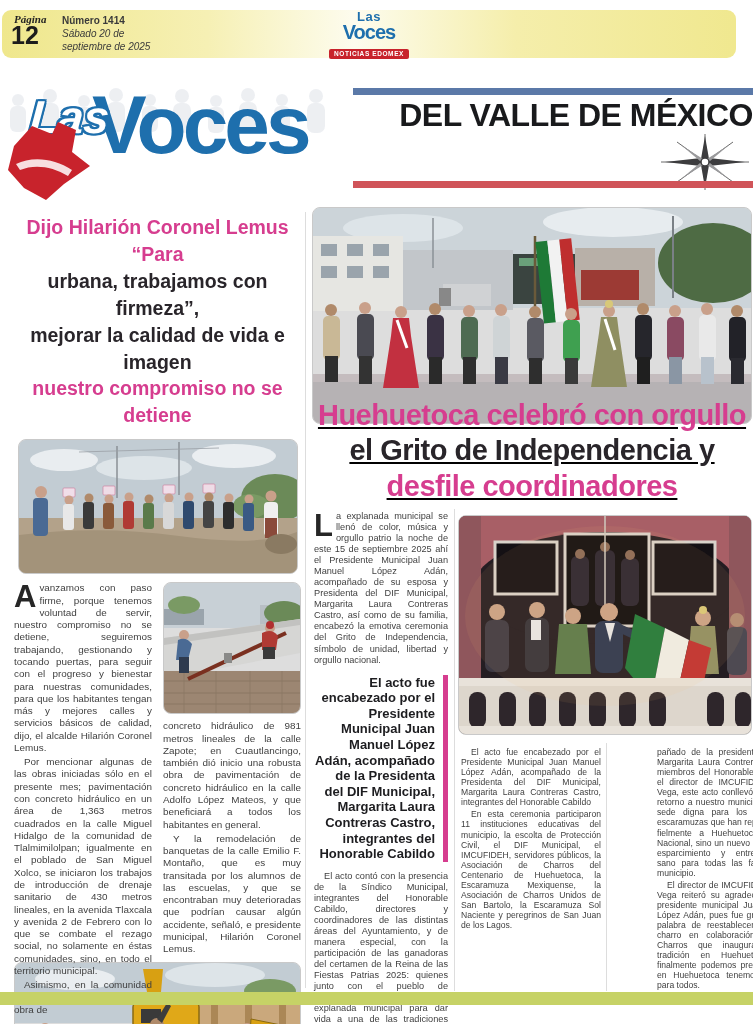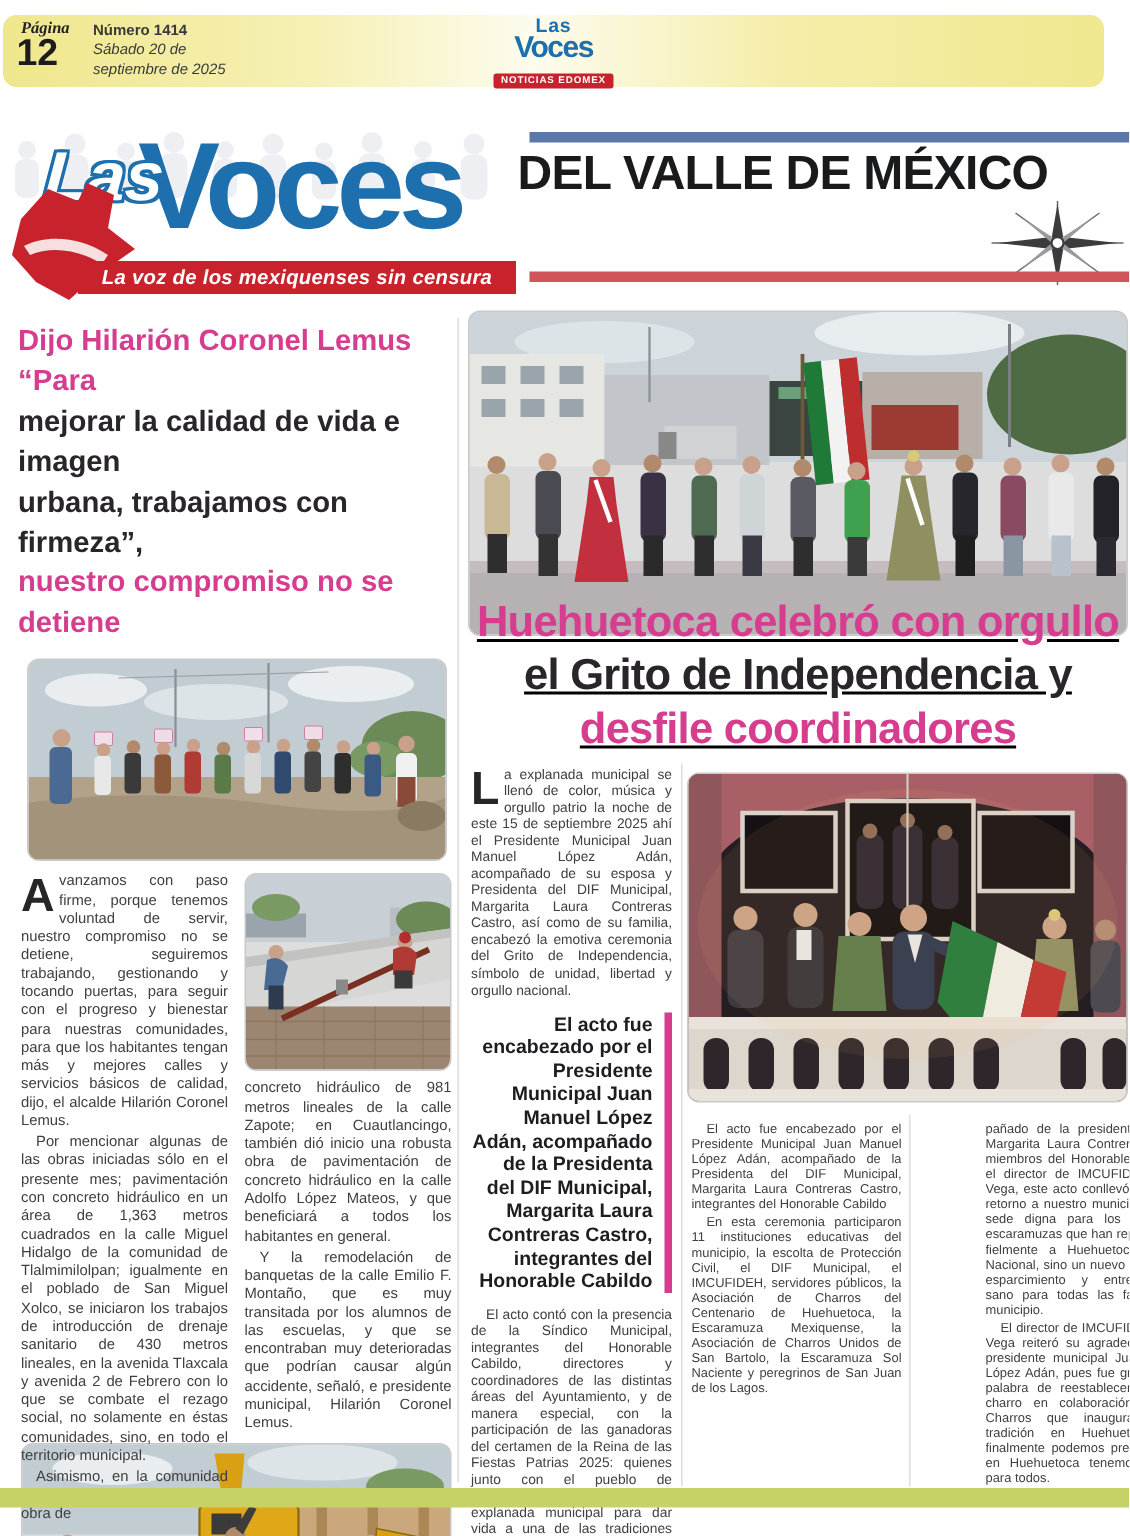--- a/index.html
+++ b/index.html
@@ -28,36 +28,36 @@
     transform:skewX(-4deg);
     text-shadow:-2px -2px 0 #1e6fad,2px -2px 0 #1e6fad,-2px 2px 0 #1e6fad,2px 2px 0 #1e6fad,
                 -2px 0 0 #1e6fad,2px 0 0 #1e6fad,0 -2px 0 #1e6fad,0 2px 0 #1e6fad;z-index:2;}
   .mh-voces{position:absolute;left:92px;top:-10px;font:900 82px "Liberation Sans",sans-serif;color:#1e6fad;
     letter-spacing:-4px;z-index:1;}
   .mh-map{position:absolute;left:2px;top:30px;z-index:3;}
   .mh-tagline{position:absolute;left:52px;top:86px;width:292px;height:22px;background:#c8232c;color:#fff;
     font:italic 700 13.5px/22px "Liberation Sans",sans-serif;text-align:center;letter-spacing:0.2px;z-index:4;}
   .mh-right{position:absolute;left:345px;top:0;width:408px;height:112px;}
   .bar-blue{position:absolute;left:8px;right:0;top:0;height:7px;background:#5b79a8;}
-  .region-title{position:absolute;left:0;top:11px;width:100%;text-align:left;
+  .region-title{position:absolute;left:0;top:11px;width:100%;text-align:right;
     font:800 32px/1.05 "Liberation Sans",sans-serif;color:#191a1c;letter-spacing:-0.5px;}
   .compass{position:absolute;right:2px;top:44px;}
   .bar-red{position:absolute;left:8px;right:0;top:93px;height:7px;background:#d05459;}
 
   
   .vdiv{position:absolute;background:#ddd;width:1px;}
   .photo{border:1px solid #c9c9c9;border-radius:8px;overflow:hidden;background:#ddd;}
   .photo svg{display:block;}
   .bt{font-size:9.9px;line-height:1.24;color:#3f3f3f;text-align:justify;margin:0 0 2px 0;}
   .ind{text-indent:10px;}
   .dropcap{float:left;font:700 31px/0.82 "Liberation Sans",sans-serif;color:#262626;padding:2px 3px 0 0;}
 
   
   .left-section{position:absolute;left:12px;top:212px;width:291px;}
-  .la-headline{font:700 19.5px/1.38 "Liberation Sans",sans-serif;padding:2px 0 6px;}
+  .la-headline{text-align:center;font:700 19.5px/1.38 "Liberation Sans",sans-serif;padding:2px 0 6px;}
   .hl-pink{color:#d63d8f;}
   .hl-dark{color:#29252a;}
   .la-photo1{width:278px;height:133px;margin:4px auto 8px;}
   .la-cols{position:relative;height:374px;}
   .la-col1{position:absolute;left:2px;top:0;width:138px;}
   .la-col2{position:absolute;left:151px;top:0;width:138px;}
   .la-photo2{width:136px;height:130px;margin-bottom:6px;}
   .la-photo3{width:285px;height:140px;margin:6px auto 0;}
 
   
@@ -124,21 +124,20 @@
           <circle cx="316" cy="10" r="7"></circle>
             <rect x="307" y="17" width="18" height="30" rx="7"></rect>
         </g>
       </svg>
       <div class="mh-las">Las</div>
       <div class="mh-voces">Voces</div>
       <svg class="mh-map" width="94" height="84" viewBox="0 0 94 84">
         <path fill="#c8232c" d="M12,28 L30,8 L50,16 L56,4 L74,12 L70,34 L88,48 L62,66 L44,82 L22,70 L6,52 Z"></path>
         <path fill="#fff" opacity="0.85" d="M14,46 C30,38 52,40 70,52 L66,58 C50,48 32,46 18,52 Z"></path>
       </svg>
-      <div class="mh-tagline">La voz de los mexiquenses sin censura</div>
     </div>
     <div class="mh-right">
       <div class="bar-blue"></div>
       <div class="region-title">
         <div>DEL VALLE DE MÉXICO</div>
       </div>
       <svg class="compass" width="92" height="60" viewBox="0 0 92 60">
         <g stroke="#6a6a6a" stroke-width="1" fill="none">
           <line x1="2" y1="30" x2="90" y2="30"></line>
             <line x1="46" y1="2" x2="46" y2="58"></line>
@@ -161,22 +160,22 @@
       </svg>
       <div class="bar-red"></div>
     </div>
   </div>
 
   <div class="vdiv" style="left:305px;top:212px;height:776px;"></div>
 
   <div class="left-section">
     <div class="la-headline">
       <div class="hl-pink">Dijo Hilarión Coronel Lemus “Para</div>
+      <div class="hl-dark">urbana, trabajamos con firmeza”,</div>
       <div class="hl-dark">mejorar la calidad de vida e imagen</div>
-      <div class="hl-dark">urbana, trabajamos con firmeza”,</div>
       <div class="hl-pink">nuestro compromiso no se detiene</div>
     </div>
 
     <div class="photo la-photo1">
       <svg width="278" height="133" viewBox="0 0 278 133" preserveAspectRatio="none">
         <rect width="278" height="85" fill="#c2ccd3"></rect>
         <ellipse cx="45" cy="20" rx="34" ry="11" fill="#e9edf0"></ellipse>
         <ellipse cx="125" cy="28" rx="48" ry="12" fill="#dde4e8"></ellipse>
         <ellipse cx="215" cy="16" rx="42" ry="12" fill="#eaeef1"></ellipse>
         <line x1="98" y1="6" x2="98" y2="58" stroke="#8a9096" stroke-width="1.5"></line>

